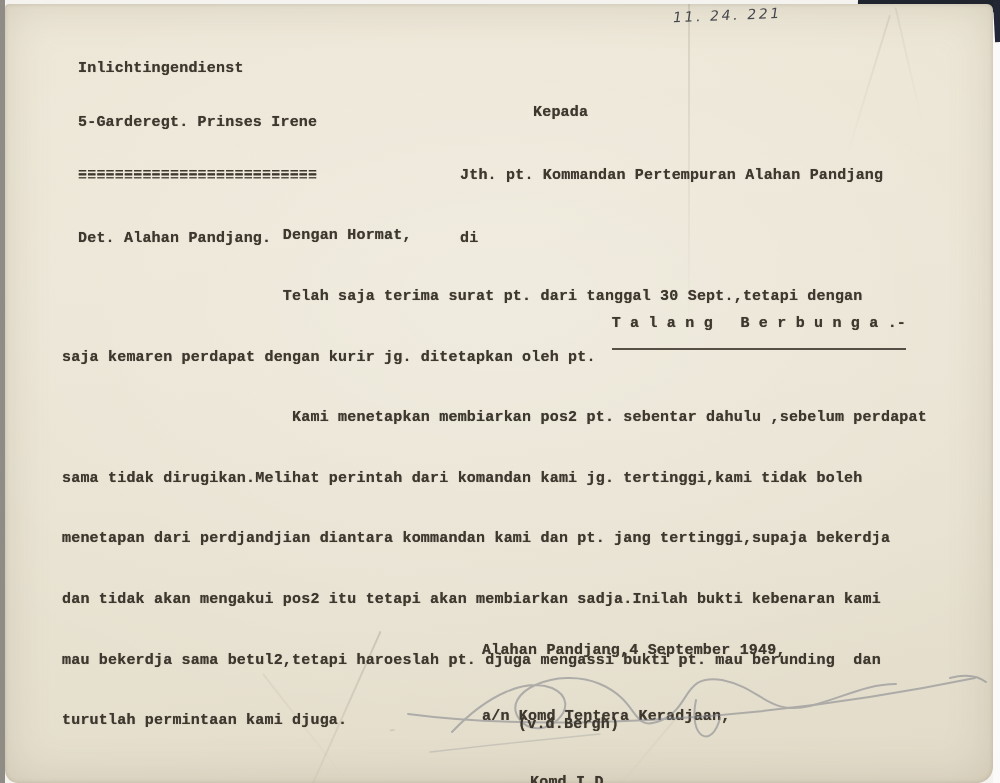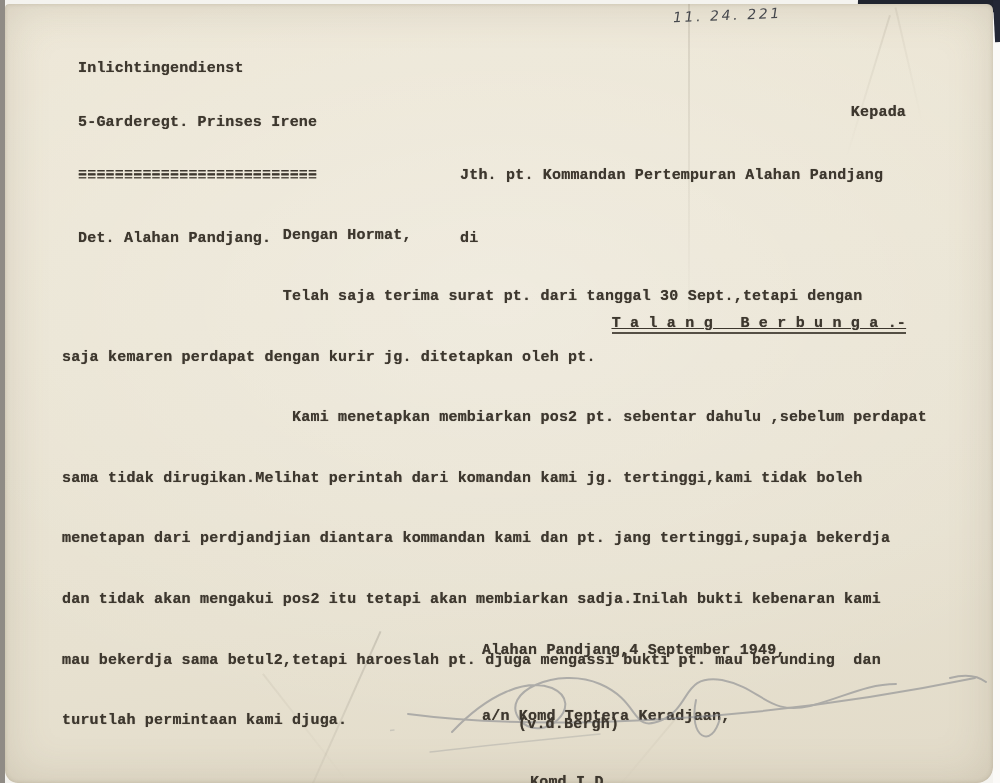--- a/index.html
+++ b/index.html
@@ -31,24 +31,24 @@
   .hand-number{position:absolute;left:668px;top:3px;font-family:"DejaVu Sans",sans-serif;
       font-style:italic;font-size:14px;letter-spacing:2.6px;color:#46484d;
       transform:rotate(-2.5deg);font-weight:400;}
 
   .sender{position:absolute;left:73px;top:20px;line-height:18px;}
   .sender .divider{line-height:14px;height:14px;overflow:visible;
       text-shadow:0 3px 0 rgba(61,55,46,.85);}
   .sender .det{margin-top:12px;}
 
   .recipient{position:absolute;left:455px;top:56px;line-height:21px;}
-  .recipient .kepada{margin-left:73px;text-align:right;}
+  .recipient .kepada{margin-left:73px;}
   .recipient .di{}
   .recipient .place-line{margin-left:78px;margin-top:1px;}
-  .recipient .place-line .u{border-bottom:2px solid rgba(58,52,42,.85);padding-bottom:0;text-decoration:underline;}
+  .recipient .place-line .u{border-bottom:2px solid rgba(58,52,42,.85);padding-bottom:16px;}
 
   .body-block{position:absolute;left:57px;top:182px;line-height:20.2px;}
 
   .closing{position:absolute;left:477px;top:592px;line-height:22px;}
   .closing .kom{padding-left:48px;}
   .typed-name{position:absolute;left:513px;top:712px;}
 
   .sig-svg{position:absolute;left:385px;top:630px;pointer-events:none;}
 </style>
 </head>

